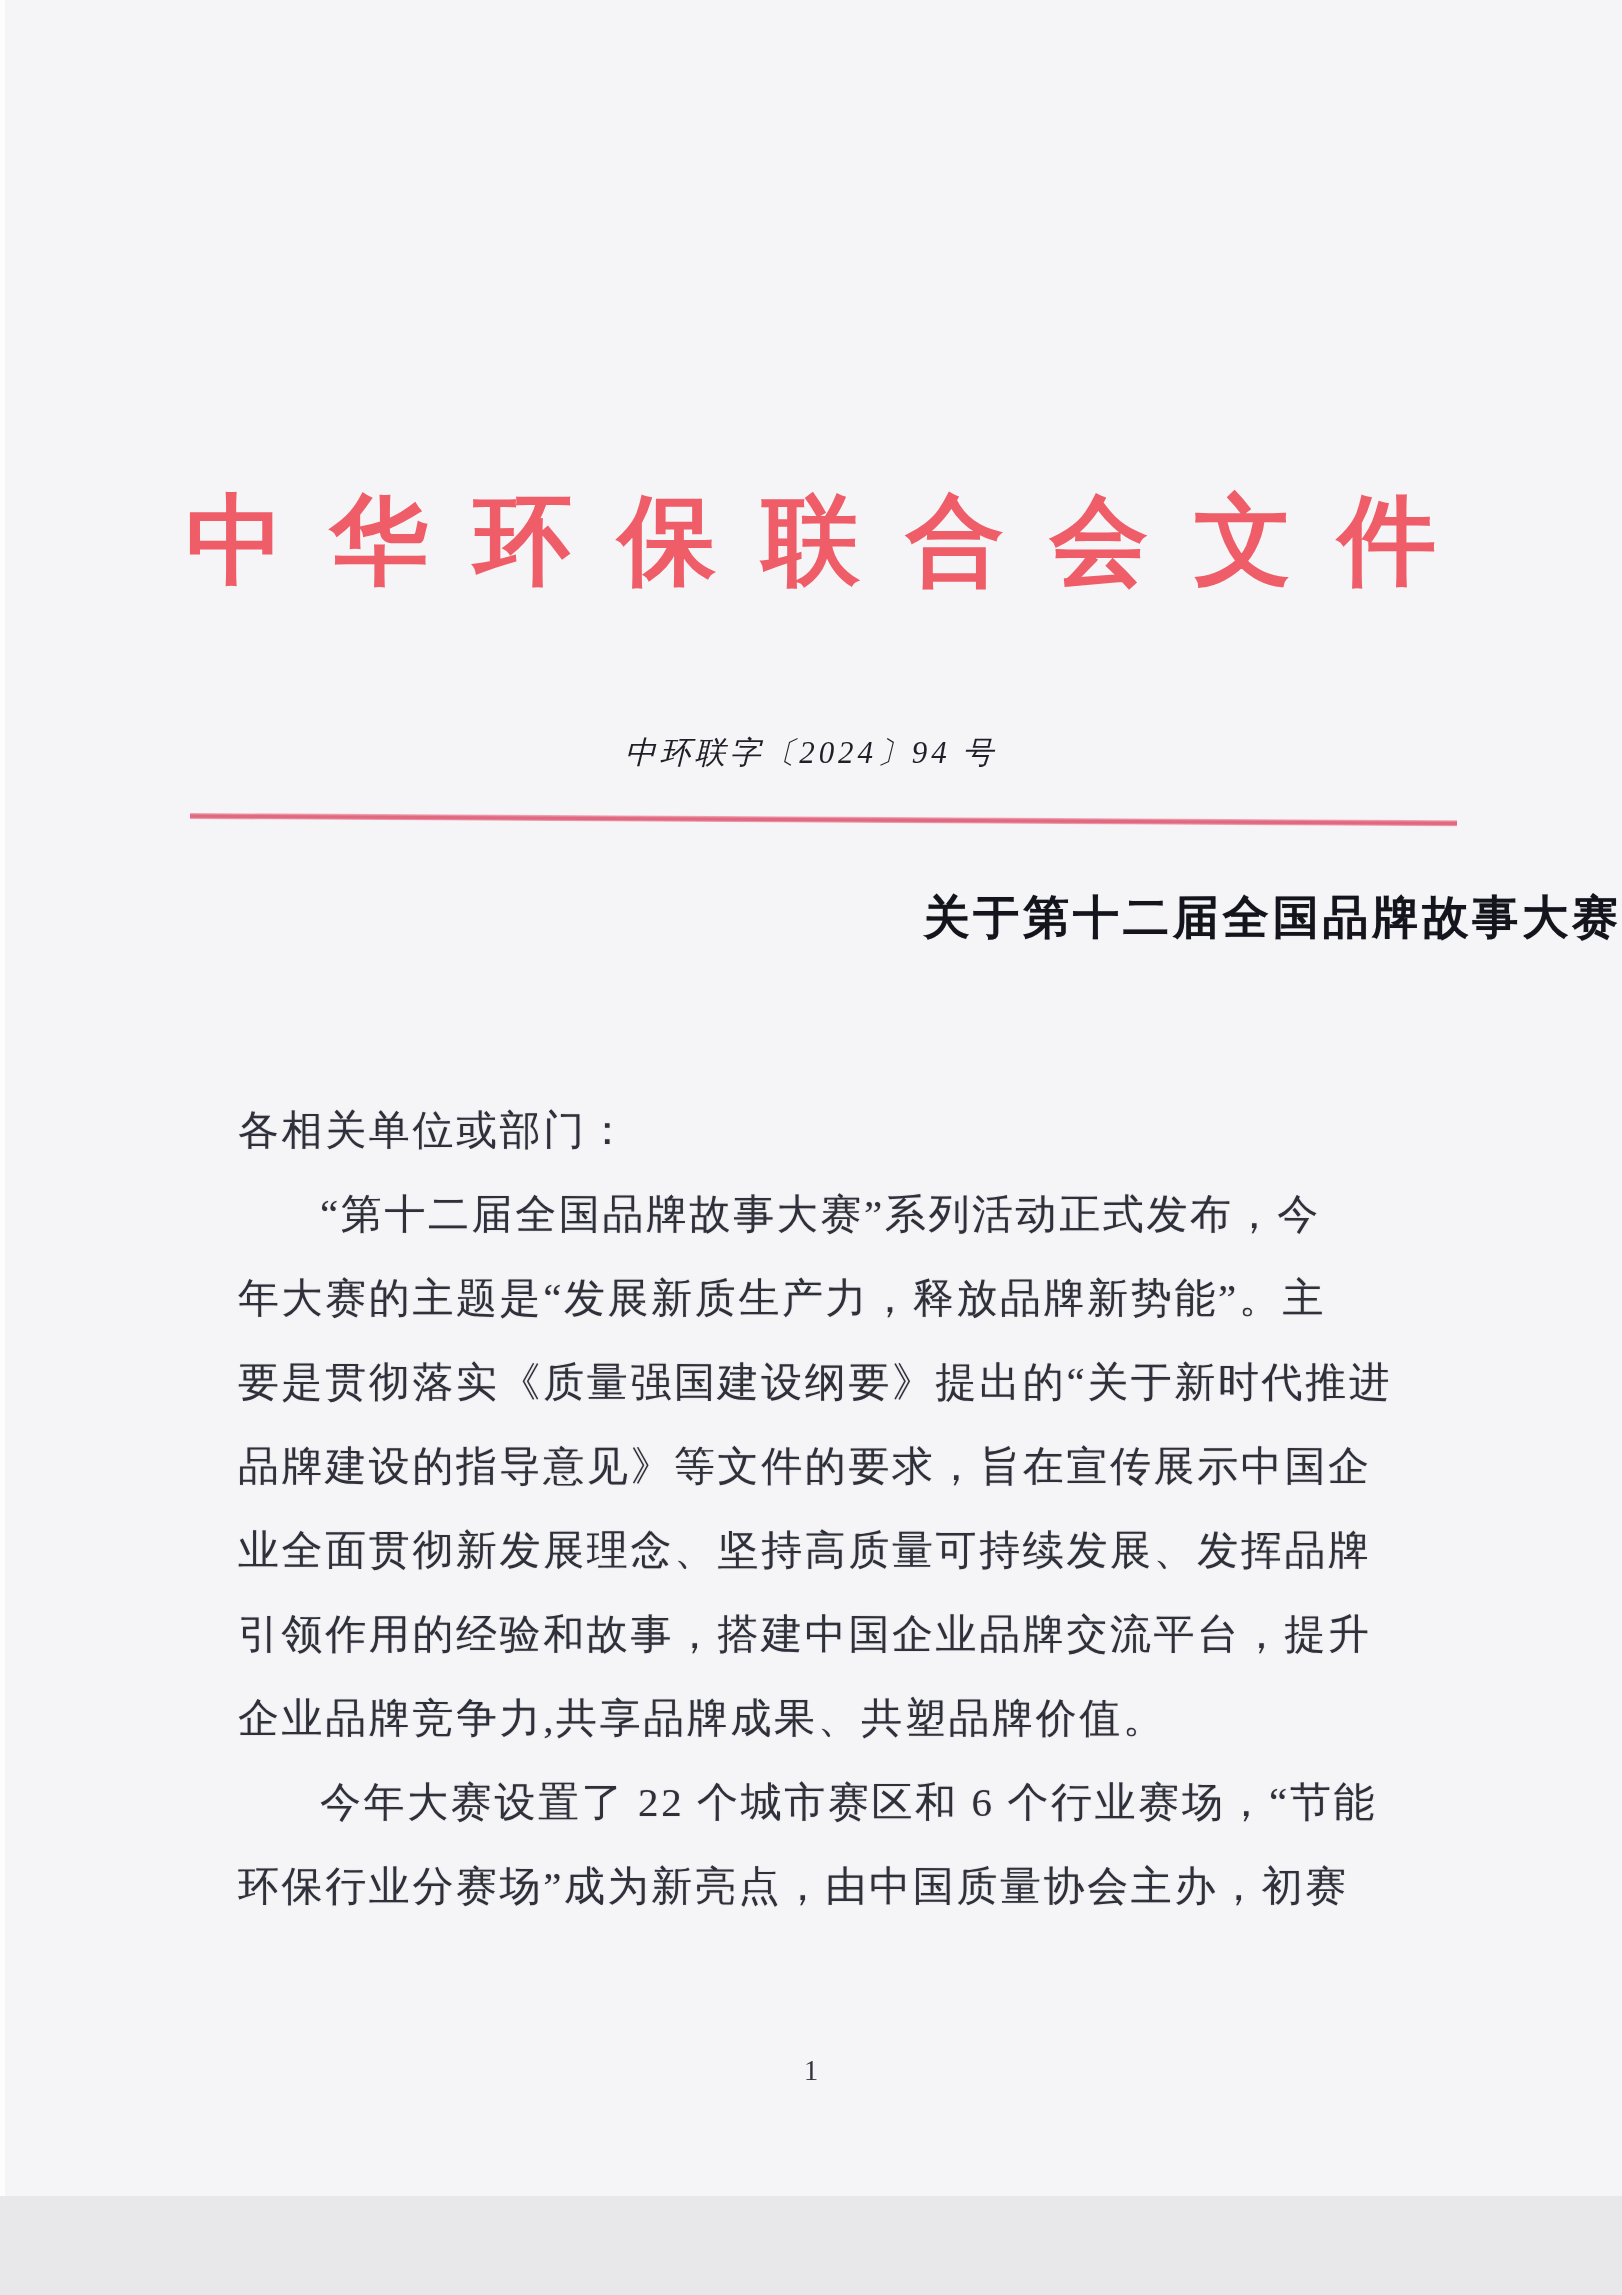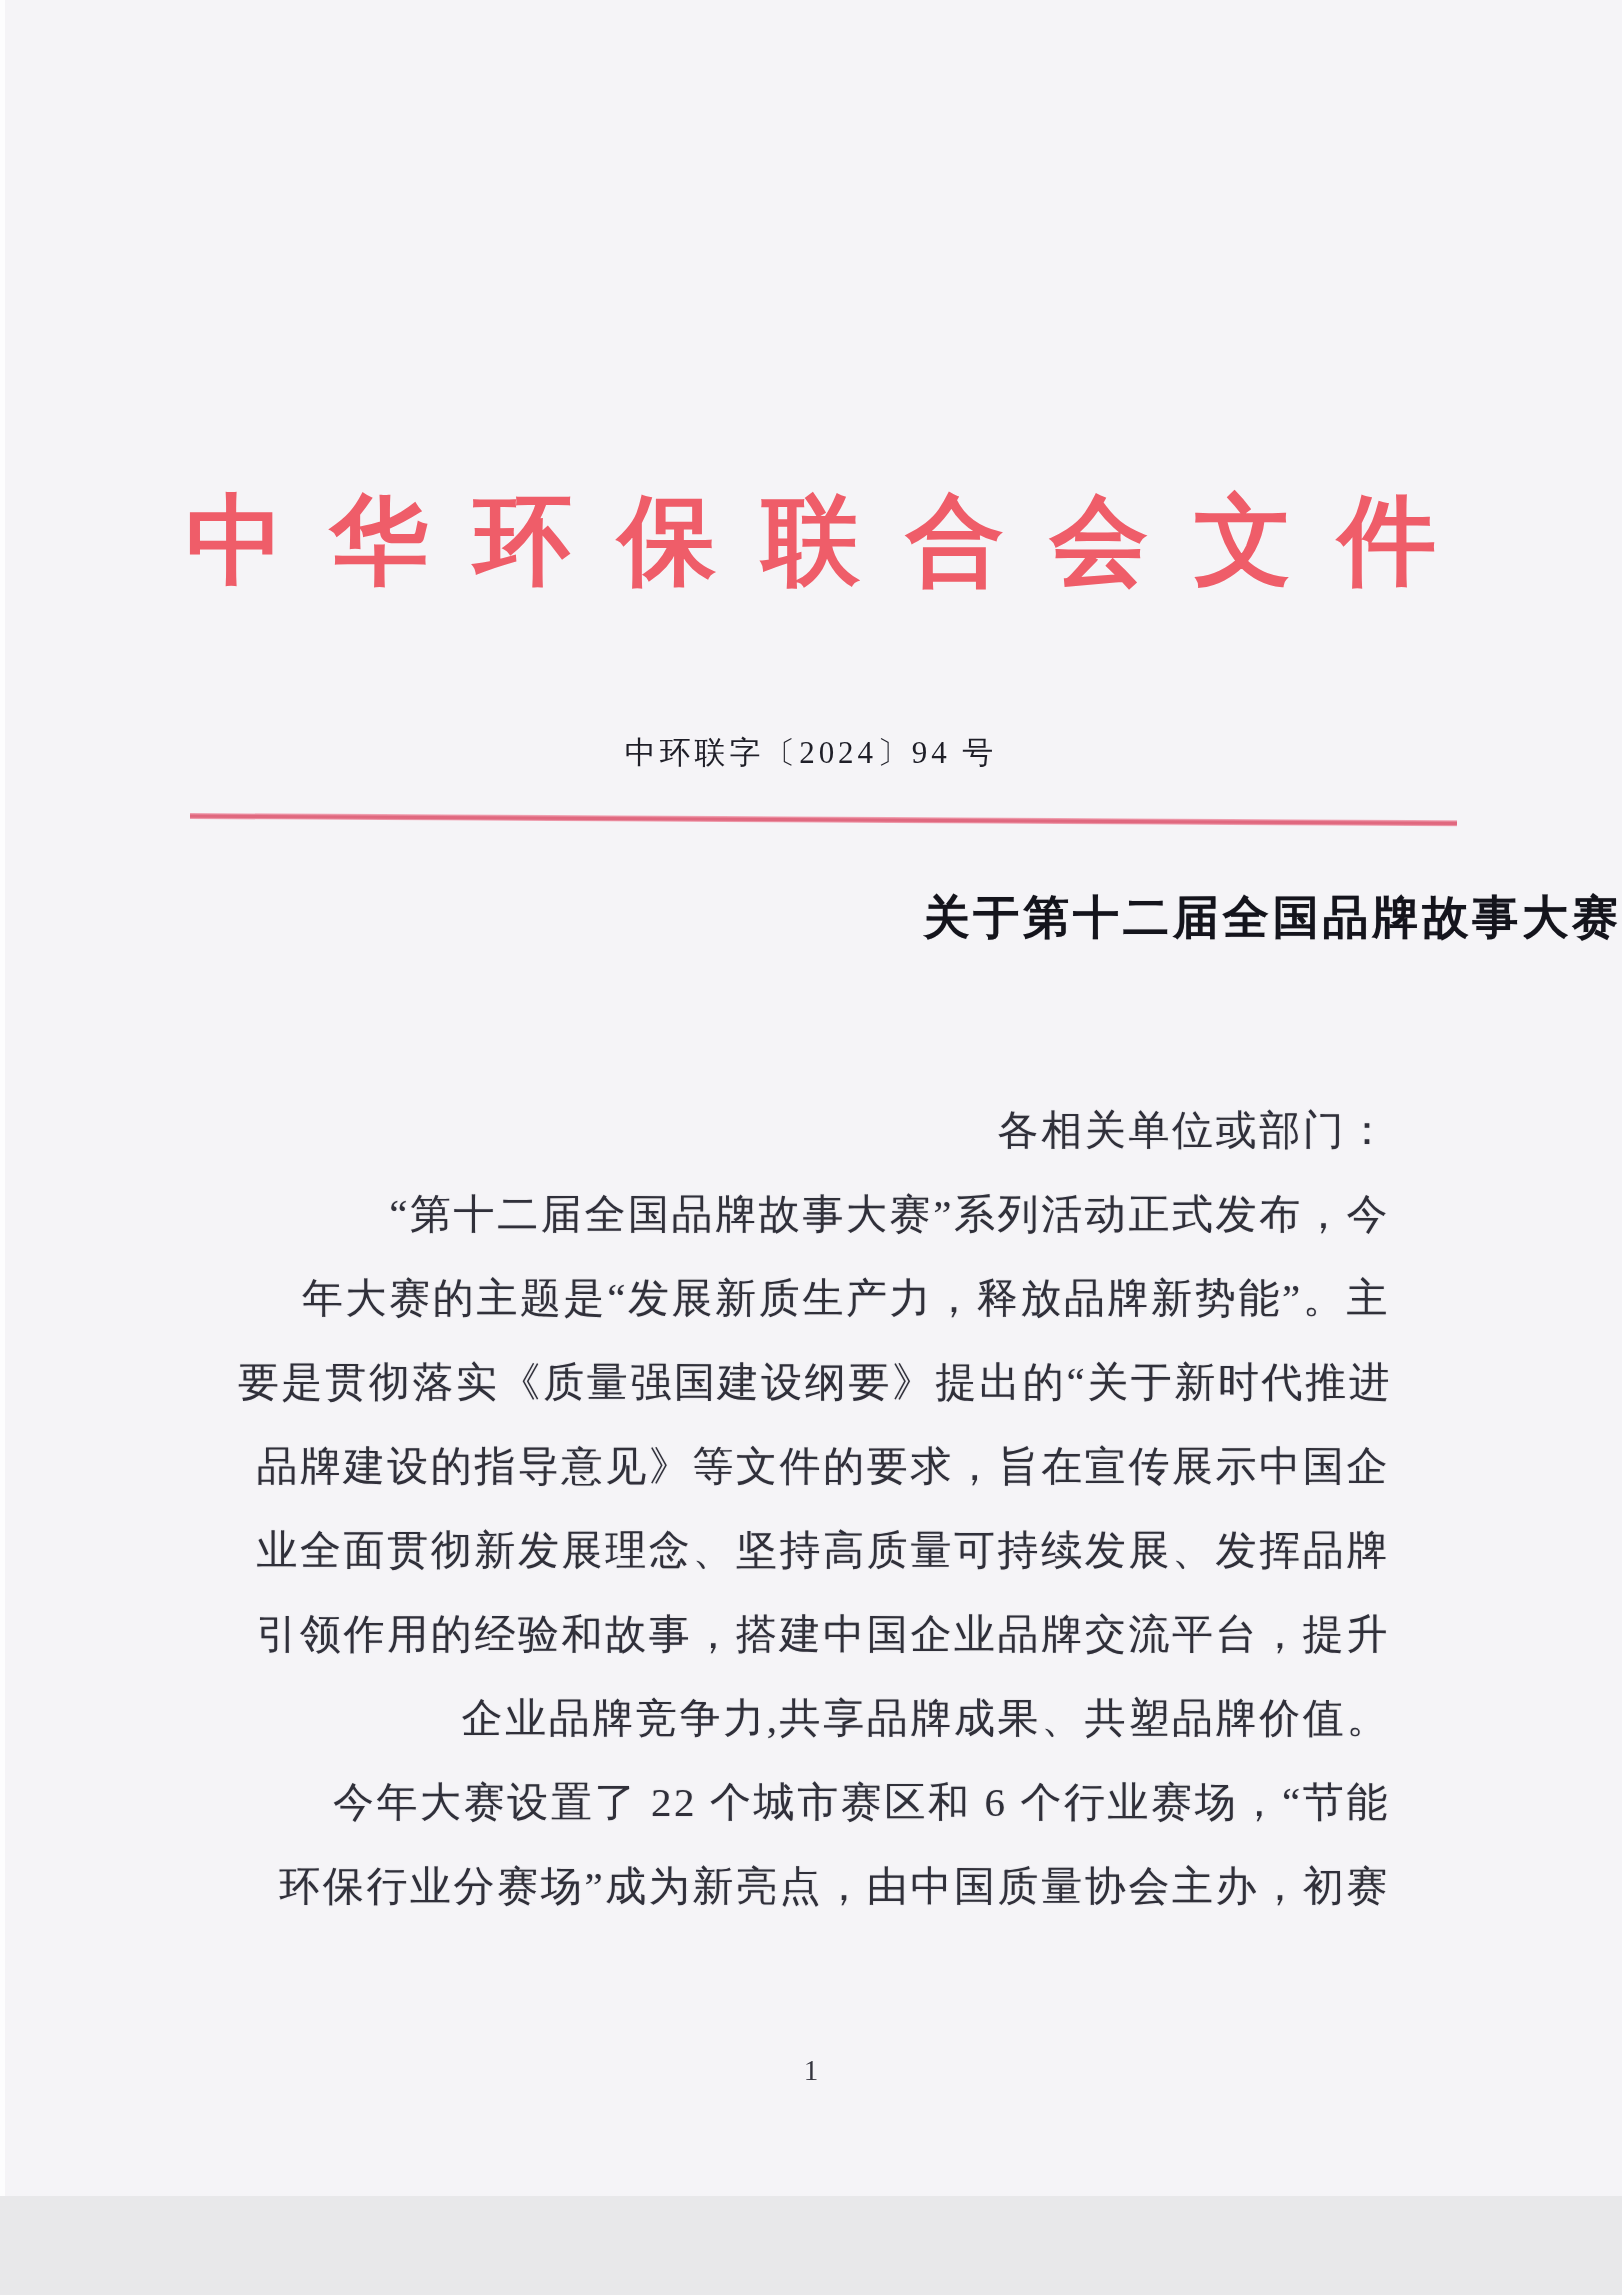--- a/index.html
+++ b/index.html
@@ -47,20 +47,21 @@
     position:absolute;
     top:732px;
     left:0;
     width:100%;
     text-align:center;
     font-size:31px;
     line-height:41px;
     color:#1f1f28;
     letter-spacing:3.9px;
     white-space:nowrap;
+    font-style:italic;
   }
   .red-rule{
     position:absolute;
     top:813px;
     left:190px;
     width:1267px;
     height:5.9px;
     background:linear-gradient(to bottom,var(--rule-pink-light) 0%,var(--rule-pink) 35%,var(--rule-pink) 70%,var(--rule-pink-light) 100%);
     transform:rotate(0.33deg);
     transform-origin:left center;
@@ -85,21 +86,20 @@
     left:238px;
     width:1152px;
     font-size:41px;
     line-height:84px;
     color:var(--body-ink);
     letter-spacing:2.6px;
     text-shadow:0 0 1.3px rgba(45,45,65,.28);
   }
   .body-text .line{
     white-space:nowrap;
-    text-align:right;
   }
   .body-text .line.indent{
     text-indent:2em;
   }
   .page-number{
     position:absolute;
     top:2053px;
     left:0;
     width:100%;
     text-align:center;

